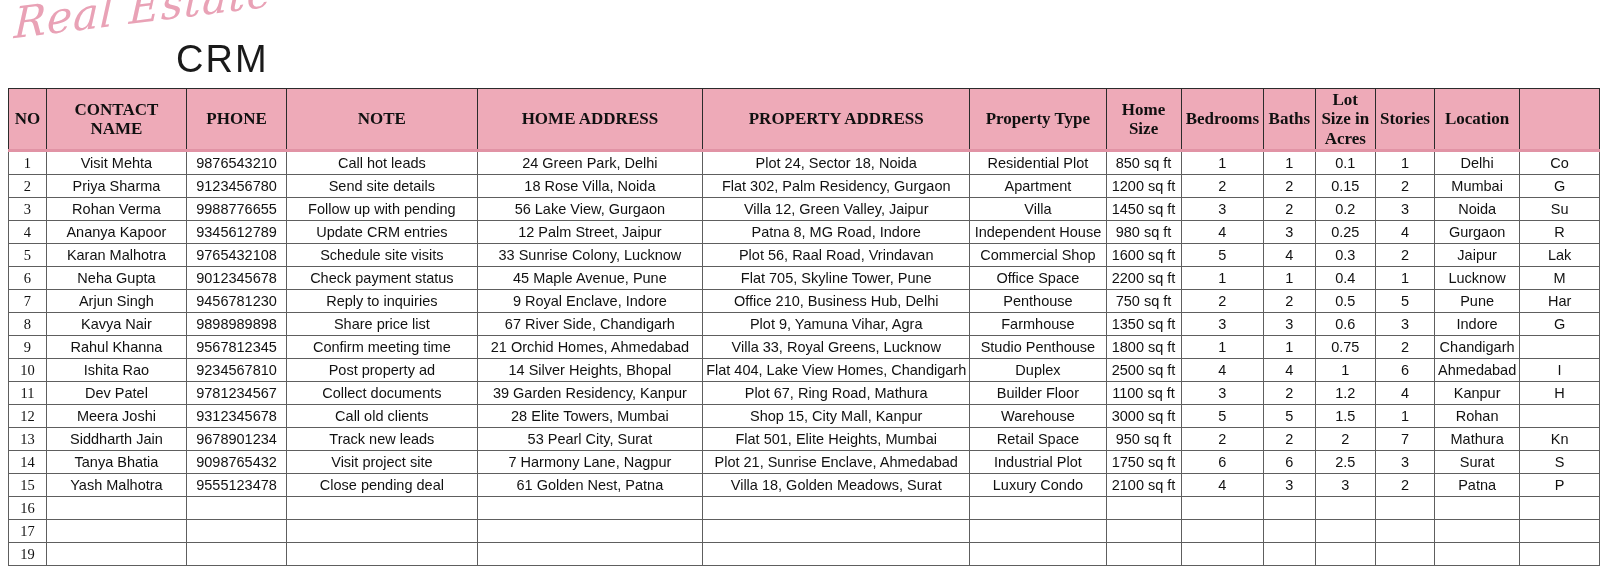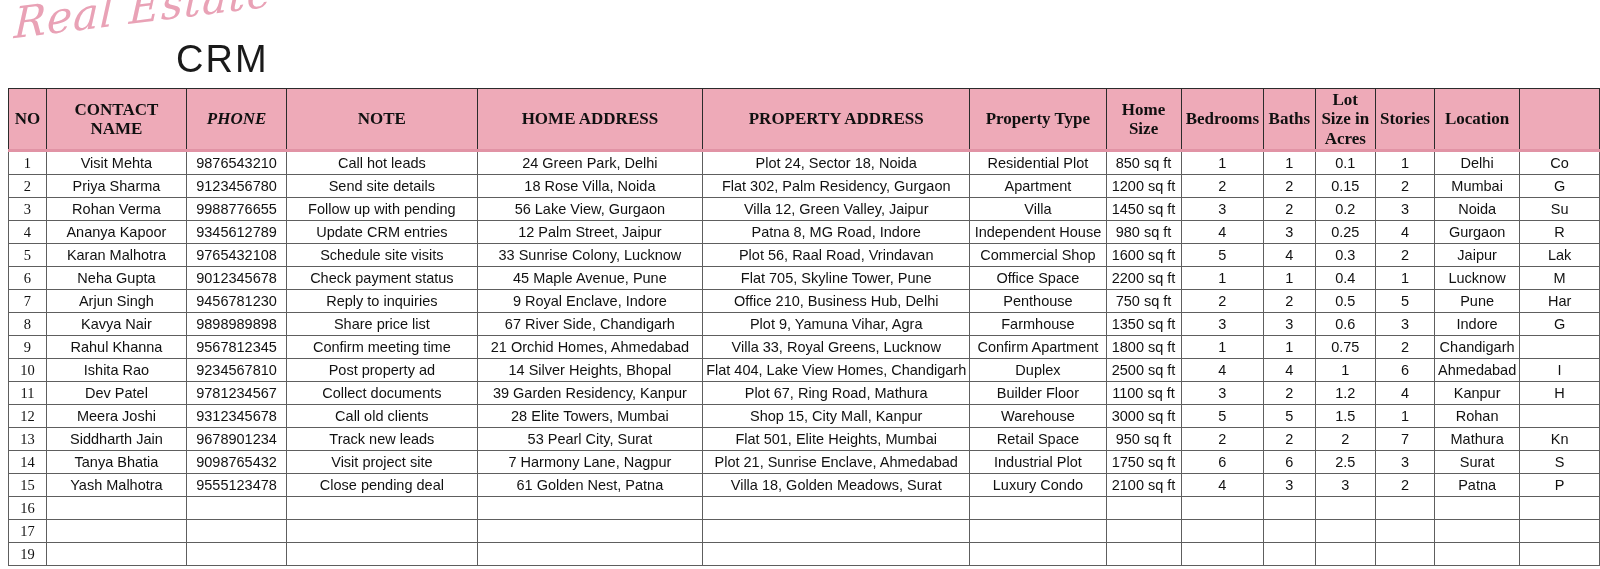--- a/index.html
+++ b/index.html
@@ -92,21 +92,21 @@
     color: #111;
     border-color: #5e5e5e;
   }
   td.rownum {
     font-family: "Liberation Serif", serif;
     font-size: 16px;
     color: #222;
   }
   th.h-no        { width: 36px; }
   th.h-contact   { width: 165px; }
-  th.h-phone     { width: 105px; font-style: italic; }
+  th.h-phone     { width: 105px; }
   th.h-note      { width: 218px; margin-top: 21px; }
   th.h-home-ad   { width: 238px; }
   th.h-prop-ad   { width: 258px; }
   th.h-ptype     { width: 132px; }
   th.h-hsize     { width: 72px; }
   th.h-beds      { width: 78px; }
   th.h-baths     { width: 47px; }
   th.h-lot       { width: 65px; }
   th.h-stories   { width: 54px; }
   th.h-location  { width: 78px; }
@@ -272,21 +272,21 @@
           <td>Indore</td>
           <td class="extra-col">G</td>
         </tr>
         <tr>
           <td class="rownum">9</td>
           <td>Rahul Khanna</td>
           <td>9567812345</td>
           <td>Confirm meeting time</td>
           <td>21 Orchid Homes, Ahmedabad</td>
           <td>Villa 33, Royal Greens, Lucknow</td>
-          <td>Confirm Apartment</td>
+          <td>Studio Penthouse</td>
           <td>1800 sq ft</td>
           <td>1</td>
           <td>1</td>
           <td>0.75</td>
           <td>2</td>
           <td>Chandigarh</td>
           <td class="extra-col"></td>
         </tr>
         <tr>
           <td class="rownum">10</td>

